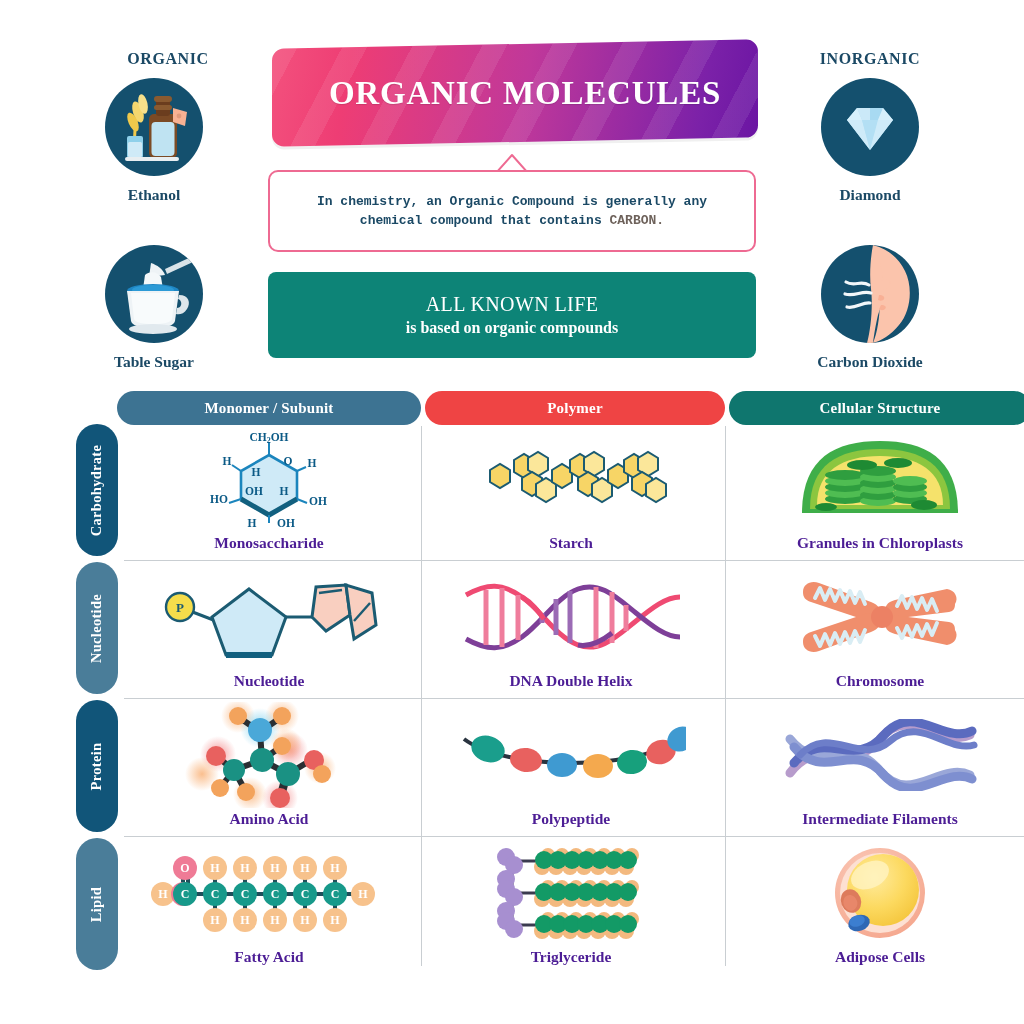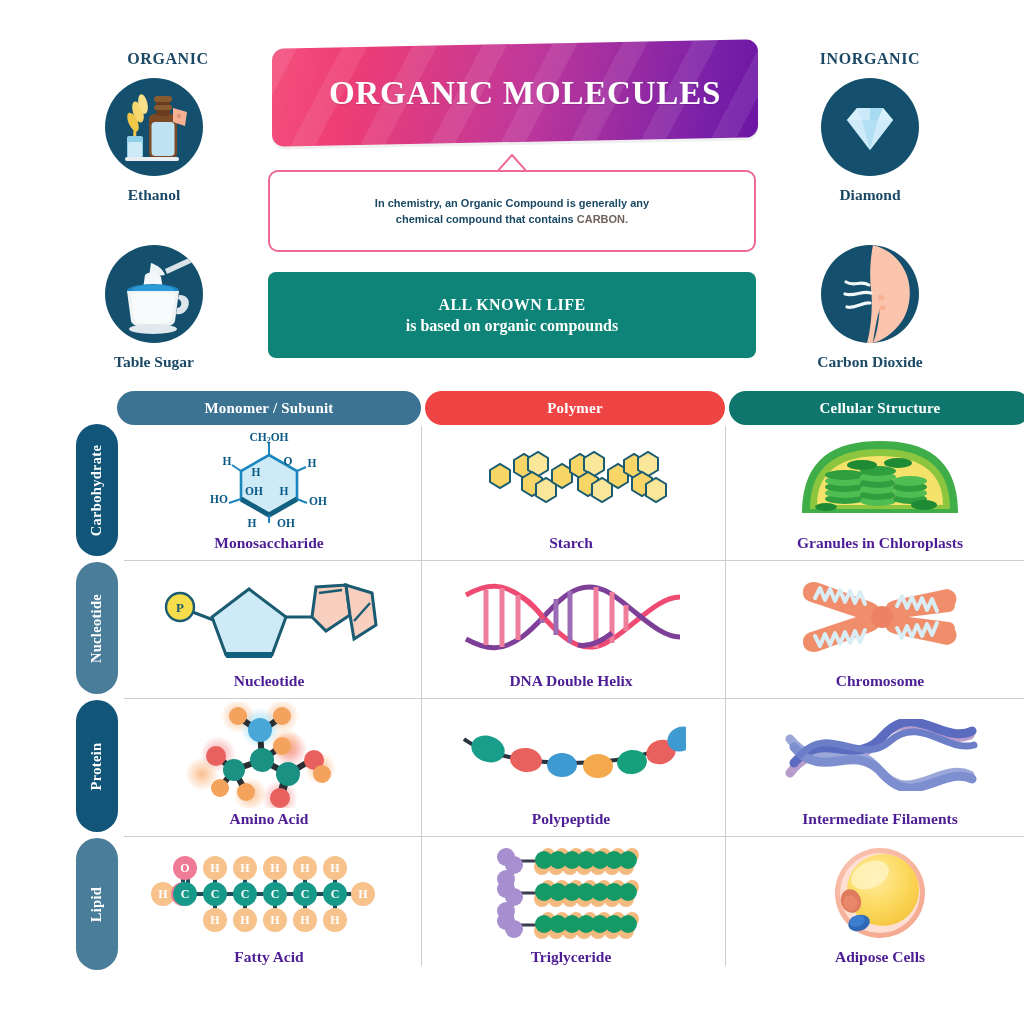--- a/index.html
+++ b/index.html
@@ -63,37 +63,37 @@
   }
 
   
   .callout {
     position: absolute; left: 268px; top: 170px; width: 488px; height: 82px;
     border: 2px solid #ee6a92; border-radius: 10px; background: #fff;
     display: flex; align-items: center; justify-content: center;
     text-align: center; padding: 0 26px;
   }
   .callout-inner {
-    font-size: 11px; line-height: 1.5; font-weight: bold; color: #1b4965;
-    font-family: Liberation Sans, sans-serif;
+    font-size: 13px; line-height: 1.5; font-weight: bold; color: #1b4965;
+    font-family: Liberation Mono, monospace;
   }
   .callout-inner .carbon { color: #6e625b; }
   .callout-arrow {
     position: absolute; left: 495px; top: 152px; width: 34px; height: 20px; overflow: hidden;
   }
   .callout-arrow svg { display: block; }
 
   
   .teal-box {
     position: absolute; left: 268px; top: 272px; width: 488px; height: 86px;
     background: #0d8477; border-radius: 8px;
     display: flex; flex-direction: column; align-items: center; justify-content: center;
     color: #fff; text-align: center;
   }
-  .teal-l1 { font-size: 16px; font-weight: bold; letter-spacing: 0.4px; font-family: "Liberation Serif", serif; }
+  .teal-l1 { font-size: 20px; font-weight: normal; letter-spacing: 0.4px; font-family: "Liberation Serif", serif; }
   .teal-l2 { font-size: 16px; font-weight: bold; margin-top: 3px; font-family: "Liberation Serif", serif; }
 
   
   .table-area { position: absolute; left: 0; top: 386px; width: 1024px; height: 630px; margin-left: 44px; }
 
   .col-head {
     position: absolute; height: 34px; border-radius: 17px;
     display: flex; align-items: center; justify-content: center;
     color: #ffffff; font-weight: bold; font-size: 15px;
     font-family: "Liberation Serif", serif; letter-spacing: 0.2px;

